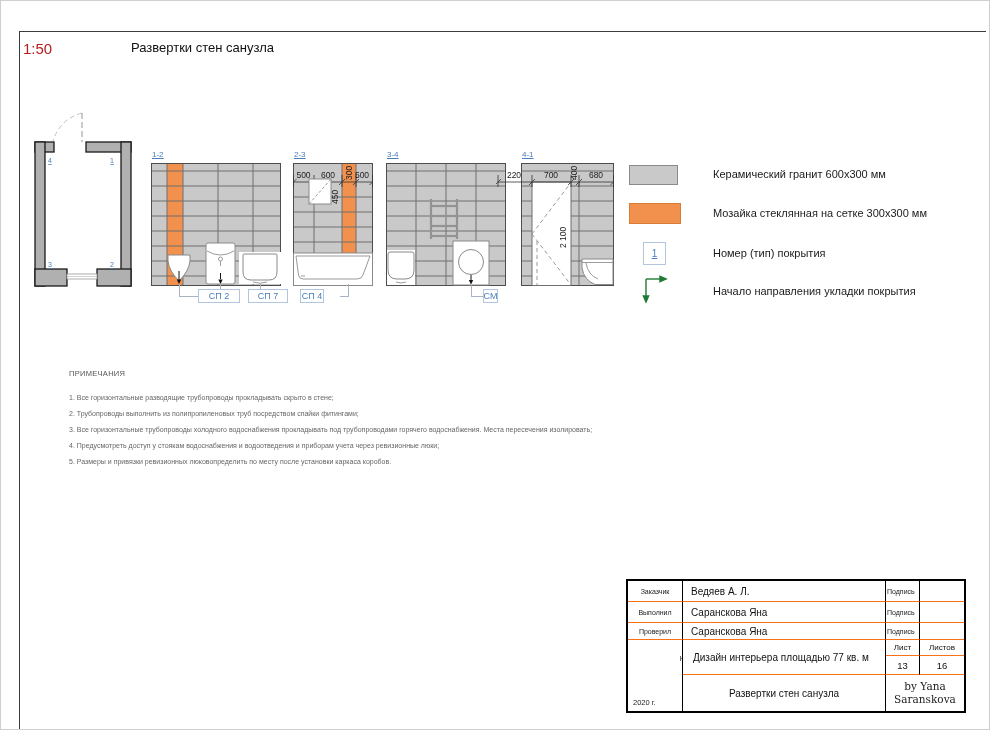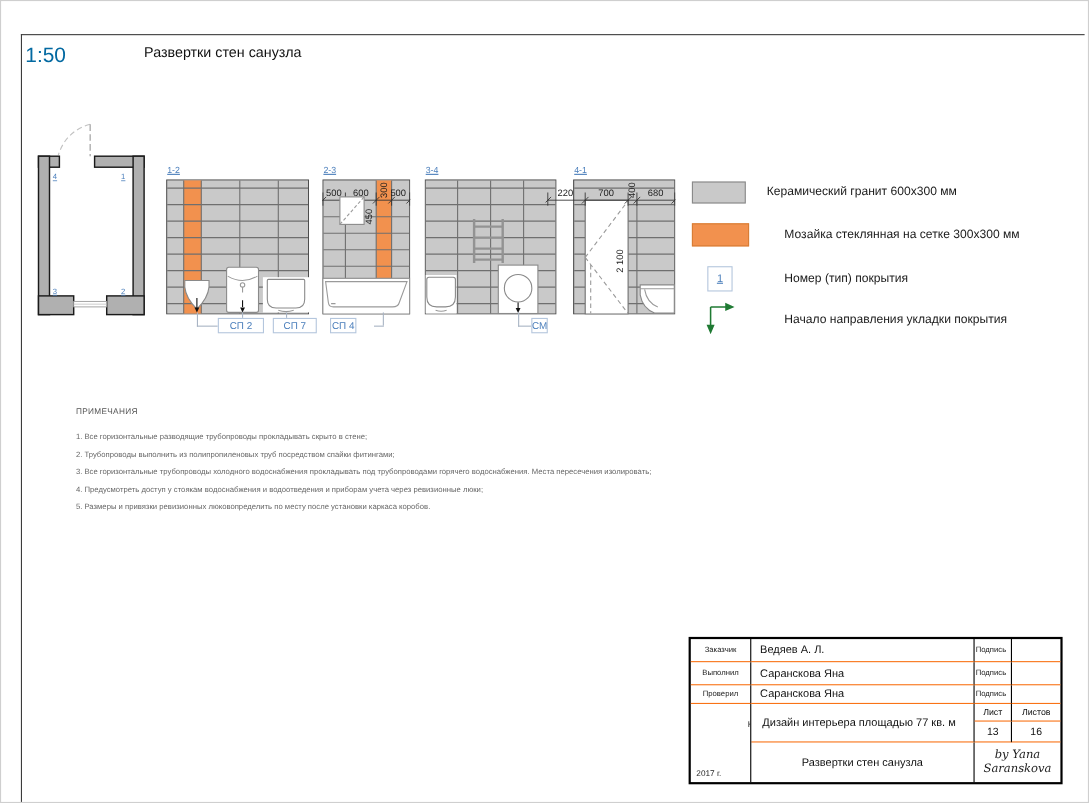--- a/index.html
+++ b/index.html
@@ -2,21 +2,21 @@
 <html><head>
 <meta charset="utf-8">
 <style>
   * { margin:0; padding:0; box-sizing:border-box; }
   html,body { background:#fff; }
   body { font-family:"Liberation Sans", sans-serif; }
   .sheet { position:relative; width:990px; height:730px; background:#fff; border:1px solid #cfcfcf; overflow:hidden; }
   .abs { position:absolute; }
   .rule-top { left:18px; top:30px; width:967px; height:0; border-top:1px solid #3c3c3c; }
   .rule-left { left:18px; top:30px; height:698px; width:0; border-left:1px solid #3c3c3c; }
-  .h-scale { left:22px; top:39px; font-size:19px; color:#0369a1; }
+  .h-scale { left:22px; top:39px; font-size:15px; color:#b91c1c; }
   .h-title { left:130px; top:39px; font-size:13px; color:#111; }
   .elab { font-size:8px; color:#4a7ebb; text-decoration:underline; }
   .tagbox { border:1px solid #b4c6dd; background:#fff; color:#4a7ebb; font-size:9px;
             display:flex; align-items:center; justify-content:center; height:14px; }
   .leader-v { width:0; border-left:1px solid #a8b4c4; }
   .leader-h { height:0; border-top:1px solid #a8b4c4; }
   svg text.dim { font:8.5px "Liberation Sans", sans-serif; fill:#1c1c1c; }
   svg text.corner { font:7px "Liberation Sans", sans-serif; fill:#4a7ebb; text-decoration:underline; }
   .legend-label { font-size:11px; color:#1a1a1a; white-space:nowrap; }
   .swatch { border:1px solid #8a8a8a; }
@@ -32,21 +32,21 @@
              align-items:center; overflow:hidden; }
   .tb-cell.no-r { border-right:none; } .tb-cell.no-b { border-bottom:none; }
   .tb-role { justify-content:center; font-size:7px; color:#222; }
   .tb-val { font-size:10px; padding-left:8px; color:#111; }
   .tb-sign { font-size:7px; padding-left:1px; color:#222; }
   .tb-head { justify-content:center; font-size:8px; color:#111; }
   .tb-num { justify-content:center; font-size:9.5px; color:#111; }
   .tb-proj { font-size:10px; padding-left:10px; color:#111; }
   .tb-draw { justify-content:center; font-size:10px; color:#111; }
   .tb-sig { justify-content:center; text-align:center; font-family:"DejaVu Serif", serif;
-            font-style:italic; font-size:10.5px; color:#222; line-height:13px; }
+            font-size:10.5px; color:#222; line-height:13px; }
   .tb-hcell { position:relative;padding-left:38px; }
   .tb-hmark { position:absolute; top:14px; width:100%; text-align:center; font-size:7.5px; color:#222; }
   .tb-year { position:absolute; bottom:4px; left:5px; font-size:7.5px; color:#222; }
 </style>
 </head>
 <body>
 
 <div class="sheet">
 
   <div class="abs rule-top"></div>
@@ -271,21 +271,21 @@
   <div class="abs leader-v" style="left:347px;top:283px;height:12px"></div>
   <div class="abs leader-v" style="left:470px;top:283px;height:13px"></div>
   <div class="abs leader-h" style="left:470px;top:295px;width:12px"></div>
 
   <div class="abs tagbox" style="left:197px;top:288px;width:42px">СП 2</div>
   <div class="abs tagbox" style="left:247px;top:288px;width:40px">СП 7</div>
   <div class="abs tagbox" style="left:299px;top:288px;width:24px">СП 4</div>
   <div class="abs tagbox" style="left:482px;top:288px;width:15px">СМ</div>
 
   <div class="abs swatch" style="left:628px;top:164px;width:49px;height:20px;background:#c9c9c9"></div>
-  <div class="abs legend-label" style="left:696px;top:167px">Керамический гранит 600x300 мм</div>
+  <div class="abs legend-label" style="left:712px;top:167px">Керамический гранит 600x300 мм</div>
 
   <div class="abs" style="left:628px;top:202px;width:52px;height:21px;background:#f2914e;border:1px solid #d87d35"></div>
   <div class="abs legend-label" style="left:712px;top:206px">Мозайка стеклянная на сетке 300x300 мм</div>
 
   <div class="abs numsquare" style="left:642px;top:241px;width:23px;height:23px">1</div>
   <div class="abs legend-label" style="left:712px;top:246px">Номер (тип) покрытия</div>
 
   <svg class="abs" style="left:638px;top:270px" width="34" height="36">
     <g stroke="#1f7a33" stroke-width="1.4" fill="#1f7a33">
       <line x1="7" y1="8" x2="22" y2="8"></line>
@@ -316,21 +316,21 @@
     <div class="tb-cell tb-sign" style="grid-column:3;grid-row:2">Подпись</div>
     <div class="tb-cell no-r" style="grid-column:4;grid-row:2"></div>
 
     <div class="tb-cell tb-role" style="grid-column:1;grid-row:3">Проверил</div>
     <div class="tb-cell tb-val" style="grid-column:2;grid-row:3">Саранскова Яна</div>
     <div class="tb-cell tb-sign" style="grid-column:3;grid-row:3">Подпись</div>
     <div class="tb-cell no-r" style="grid-column:4;grid-row:3"></div>
 
     <div class="tb-cell tb-hcell no-b" style="grid-column:1;grid-row:4/7">
       <span class="tb-hmark">Н=2500</span>
-      <span class="tb-year">2017 г.</span>
+      <span class="tb-year">2020 г.</span>
     </div>
     <div class="tb-cell tb-proj" style="grid-column:2;grid-row:4/6">Дизайн интерьера площадью 77 кв. м</div>
     <div class="tb-cell tb-head" style="grid-column:3;grid-row:4">Лист</div>
     <div class="tb-cell tb-head no-r" style="grid-column:4;grid-row:4">Листов</div>
     <div class="tb-cell tb-num" style="grid-column:3;grid-row:5">13</div>
     <div class="tb-cell tb-num no-r" style="grid-column:4;grid-row:5">16</div>
     <div class="tb-cell tb-draw no-b" style="grid-column:2;grid-row:6">Развертки стен санузла</div>
     <div class="tb-cell tb-sig no-r no-b" style="grid-column:3/5;grid-row:6">
       <span>
         <span>by Yana</span><br>

